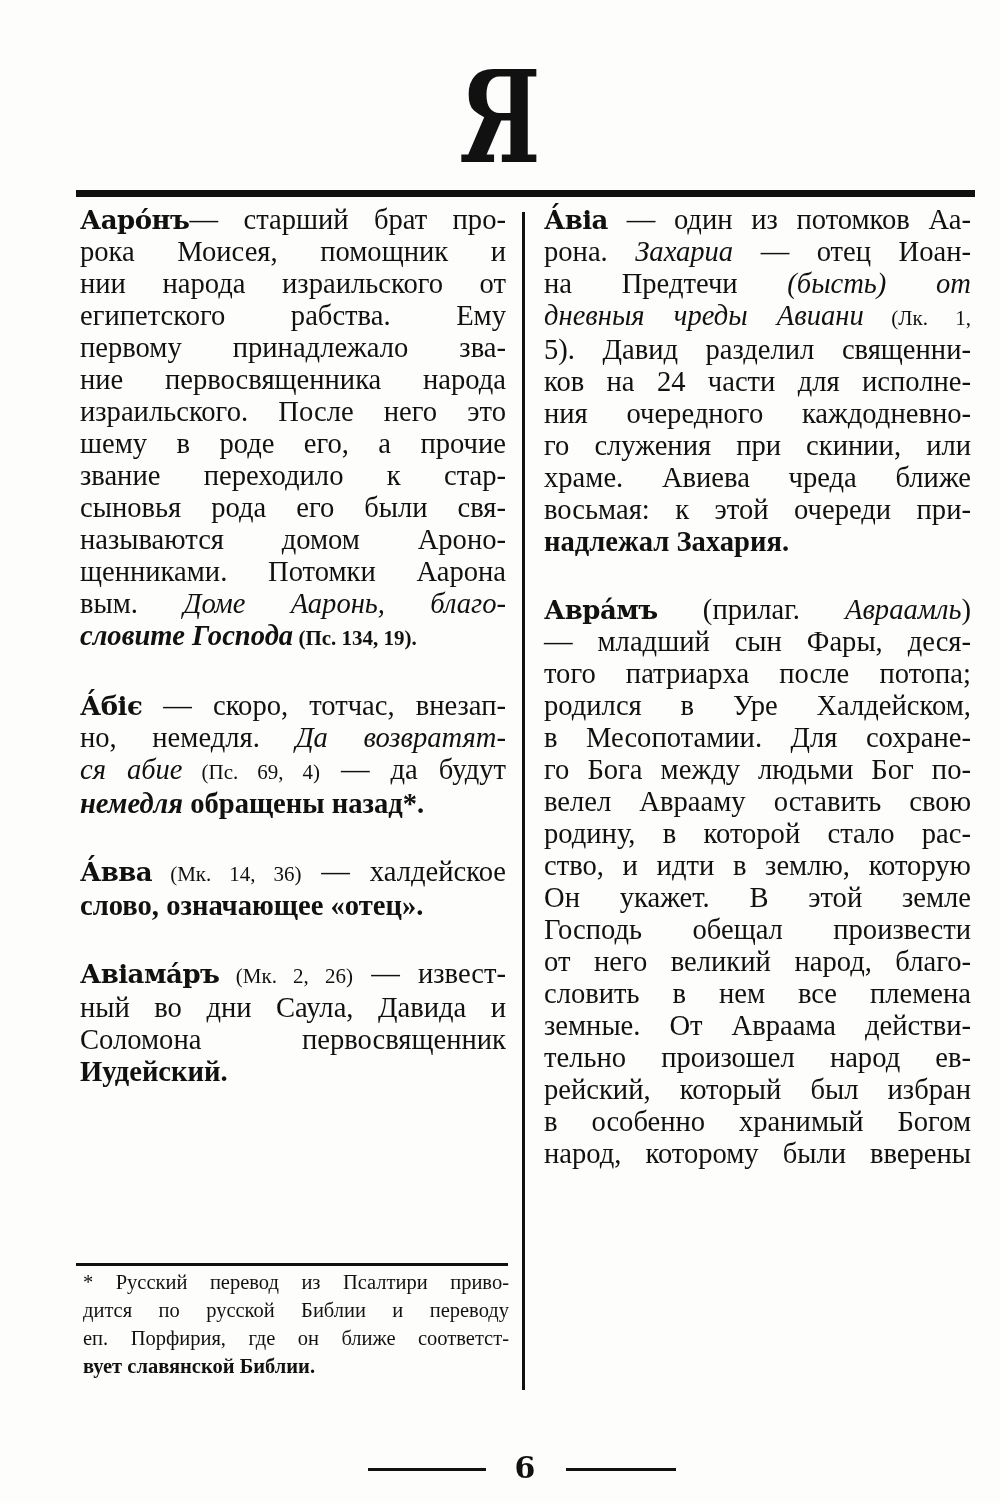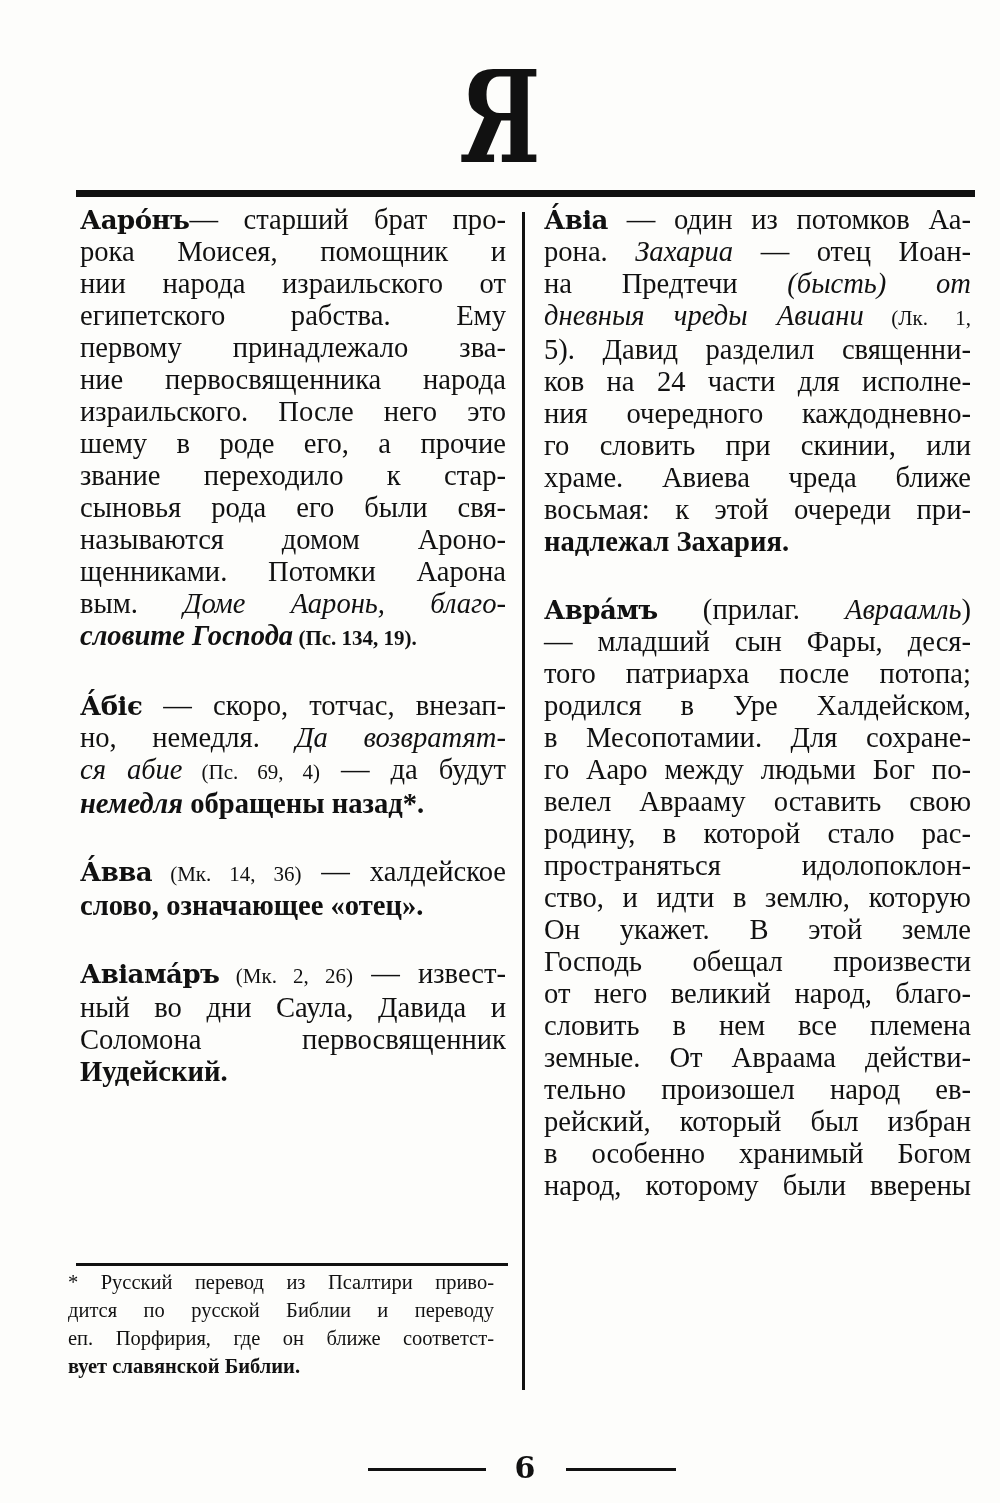--- a/index.html
+++ b/index.html
@@ -45,21 +45,21 @@
     }
     .it { font-style: italic; }
     .ref { font-size: 21px; }
     .line { display: block; text-align: justify; text-align-last: justify; }
     .line.last { text-align-last: left; font-weight: bold; }
     .footnote-rule {
       position: absolute; left: 76px; top: 1263px; width: 432px; height: 3px;
       background: #111;
     }
     .footnote {
-      position: absolute; left: 68px; top: 1268px; width: 426px;
+      position: absolute; left: 83px; top: 1268px; width: 426px;
       font-size: 20.5px; line-height: 28px;
     }
     .pager {
       position: absolute; left: 0; top: 1446px; width: 1000px; height: 40px;
     }
     .rule-l { position: absolute; left: 368px; top: 22px; width: 118px; height: 3px; background: #111; }
     .rule-r { position: absolute; left: 566px; top: 22px; width: 110px; height: 3px; background: #111; }
     .pagenum {
       position: absolute; left: 500px; width: 50px; top: 0px;
       text-align: center;
@@ -124,36 +124,35 @@
 <div class="col col-right">
 
   <div class="entry">
     <span class="line"><span class="hw">А́віа</span><span> — один из потомков Аа-</span></span>
     <span class="line"><span>рона. </span><span class="it">Захариа</span><span> — отец Иоан-</span></span>
     <span class="line"><span>на Предтечи </span><span class="it">(бысть) от</span></span>
     <span class="line"><span class="it">дневныя чреды Авиани</span><span class="ref"> (Лк. 1,</span></span>
     <span class="line">5). Давид разделил священни-</span>
     <span class="line">ков на 24 части для исполне-</span>
     <span class="line">ния очередного каждодневно-</span>
-    <span class="line">го словить при скинии, или</span>
+    <span class="line">го служения при скинии, или</span>
     <span class="line">храме. Авиева чреда ближе</span>
     <span class="line">восьмая: к этой очереди при-</span>
     <span class="line last">надлежал Захария.</span>
   </div>
 
   <div class="entry">
     <span class="line"><span class="hw">Аврáмъ</span><span> (прилаг. </span><span class="it">Авраамль</span><span>)</span></span>
     <span class="line">— младший сын Фары, деся-</span>
     <span class="line">того патриарха после потопа;</span>
     <span class="line">родился в Уре Халдейском,</span>
     <span class="line">в Месопотамии. Для сохране-</span>
-    <span class="line">го Ааро между людьми Бог по-</span>
+    <span class="line">го Бога между людьми Бог по-</span>
     <span class="line">велел Аврааму оставить свою</span>
     <span class="line">родину, в которой стало рас-</span>
-    <span class="line">пространяться идолопоклон-</span>
     <span class="line">ство, и идти в землю, которую</span>
     <span class="line">Он укажет. В этой земле</span>
     <span class="line">Господь обещал произвести</span>
     <span class="line">от него великий народ, благо-</span>
     <span class="line">словить в нем все племена</span>
     <span class="line">земные. От Авраама действи-</span>
     <span class="line">тельно произошел народ ев-</span>
     <span class="line">рейский, который был избран</span>
     <span class="line">в особенно хранимый Богом</span>
     <span class="line">народ, которому были вверены</span>

